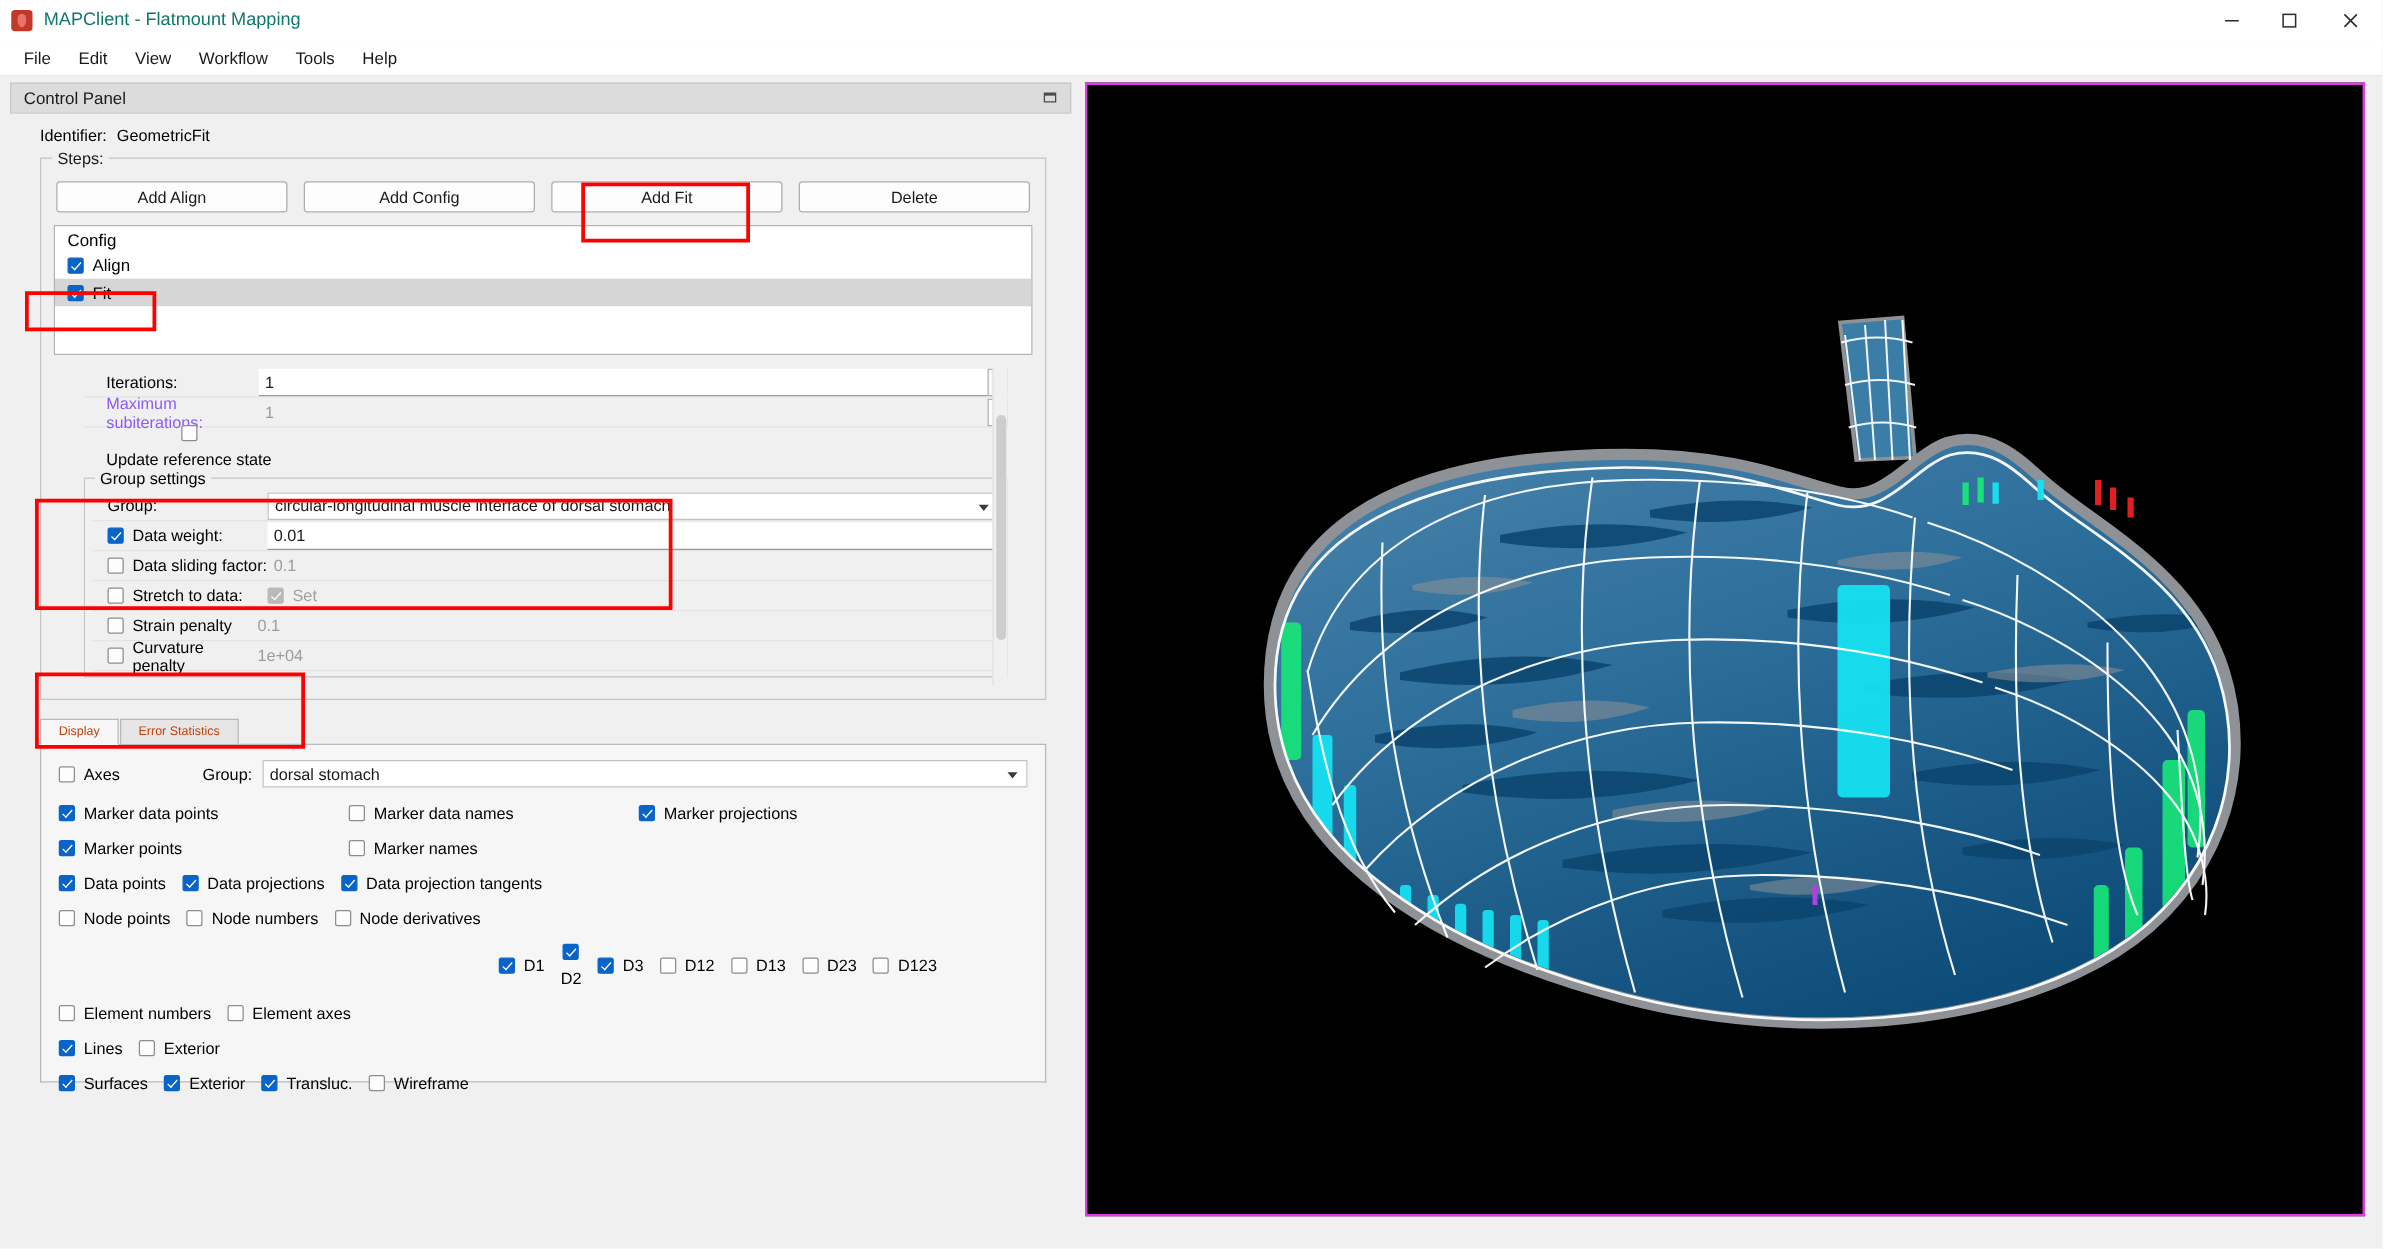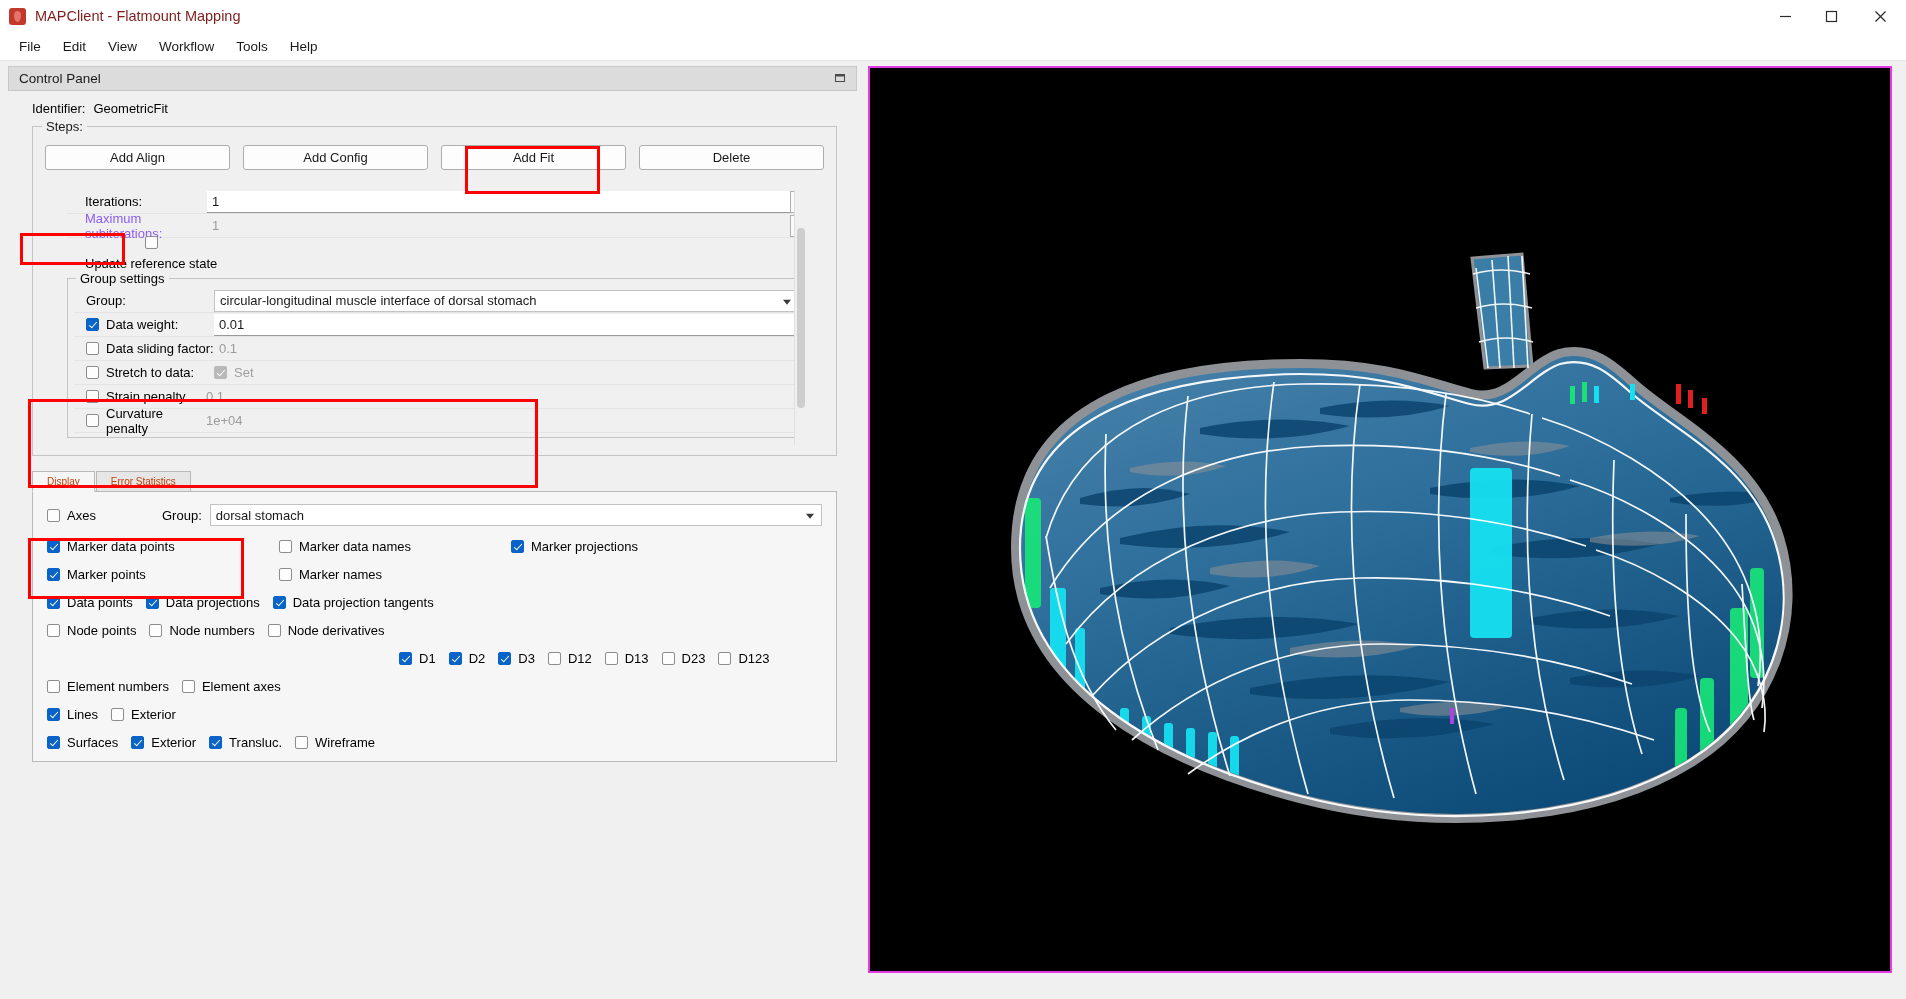--- a/index.html
+++ b/index.html
@@ -22,21 +22,21 @@
   }
   .app-icon {
     width:17px; height:17px; margin-left:9px; margin-right:9px;
     background:#c0392b; border-radius:3px; position:relative;
     display:flex; align-items:center; justify-content:center;
   }
   .app-icon::after {
     content:""; width:7px; height:11px; background:#e8736a;
     border-radius:50% 50% 50% 50% / 40% 40% 60% 60%;
   }
-  .title-text { font-size:14.5px; color:#7f1d1d; }
+  .title-text { font-size:14.5px; color:#0f766e; }
   .winbtns { position:absolute; right:0; top:0; height:33px; display:flex; }
   .winbtn {
     width:46px; height:33px; display:flex; align-items:center; justify-content:center;
     font-size:15px; color:#2b2b2b;
   }
   .winbtn.close { width:52px; }
   .winbtn svg { display:block; }
 
   
   .menubar {
@@ -266,20 +266,31 @@
       <div class="groupbox">
         <div class="gb-title">Steps:</div>
 
         <div class="btnrow">
           <div class="qbtn">Add Align</div>
           <div class="qbtn">Add Config</div>
           <div class="qbtn">Add Fit</div>
           <div class="qbtn">Delete</div>
         </div>
 
+        <div class="steplist">
+          <div class="step-header">Config</div>
+          <div class="step-item">
+            <span class="cb on"></span>
+            <span>Align</span>
+          </div>
+          <div class="step-item selected">
+            <span class="cb on"></span>
+            <span>Fit</span>
+          </div>
+        </div>
 
         <div class="settings-area">
 
           <div class="frow">
             <span class="lbl">Iterations:</span>
             <span class="lineedit">1</span>
             <span class="spin">
                 <div>▲</div>
                 <div>▼</div>
               </span>
@@ -435,21 +446,21 @@
             <span class="cb"></span>
             <span>Node derivatives</span>
           </span>
         </div>
 
         <div class="dline" style="padding-left:352px;">
           <span class="cbrow" style="margin-right:13px;">
             <span class="cb on"></span>
             <span>D1</span>
           </span>
-          <span class="cbrow" style="margin-right:13px;">
+          <span class="cbrow" style="margin-right:13px;flex-direction:column;">
             <span class="cb on"></span>
             <span>D2</span>
           </span>
           <span class="cbrow" style="margin-right:13px;">
             <span class="cb on"></span>
             <span>D3</span>
           </span>
           <span class="cbrow" style="margin-right:13px;">
             <span class="cb"></span>
             <span>D12</span>

